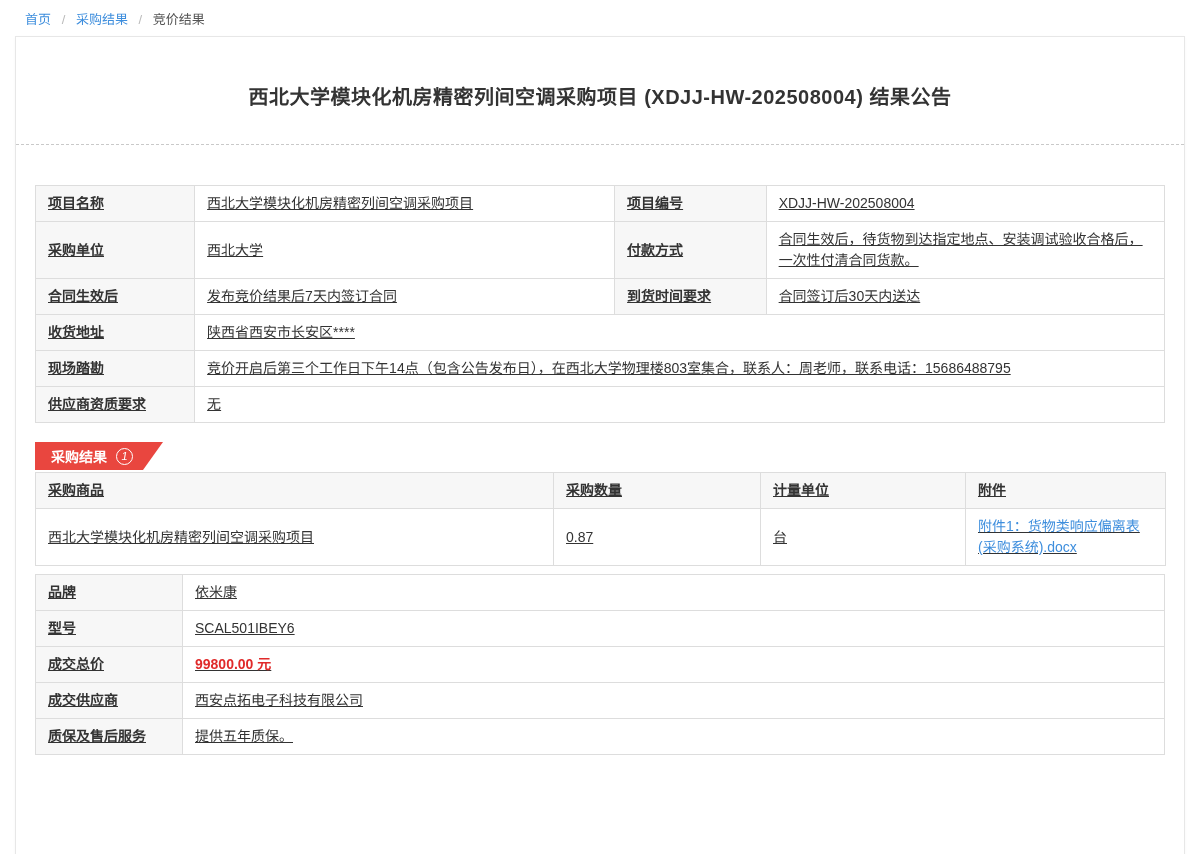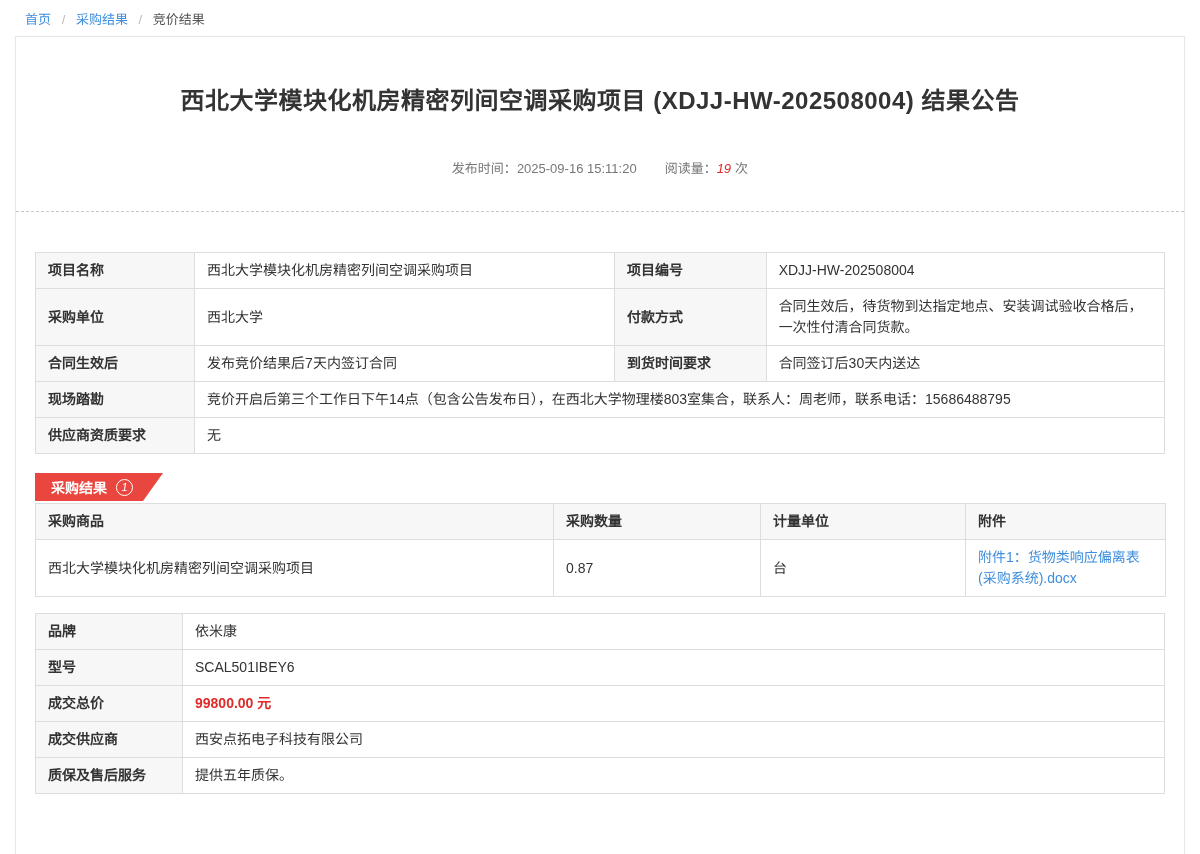--- a/index.html
+++ b/index.html
@@ -8,30 +8,30 @@
 
   
   .breadcrumb { padding: 9px 0 8px 25px; font-size: 13px; color: #999; }
   .breadcrumb a { color: #3e8edd; text-decoration: none; cursor: pointer; font-family: Liberation Mono, monospace; }
   .breadcrumb .sep { color: #bbb; margin: 0 7px; }
   .breadcrumb .current { color: #555; }
 
   
   .card { margin: 0 15px; border: 1px solid #e7e7e7; background: #fff; min-height: 821px; padding: 0 19px 40px 19px; box-shadow: 0 1px 3px rgba(0,0,0,0.03); }
 
-  .page-title { text-align: center; font-size: 24px; font-weight: bold; color: #333; padding-top: 44px; letter-spacing: 0.5px; }
+  .page-title { text-align: center; font-size: 20px; font-weight: bold; color: #333; padding-top: 44px; letter-spacing: 0.5px; }
 
   .pub-line { text-align: center; font-size: 13px; color: #777; margin-top: 42px; }
   .pub-line .views-gap { display: inline-block; width: 28px; }
   .pub-line .views-num { font-style: italic; color: #e02a2a; margin-right: 4px; }
 
   .dashed-divider { border-bottom: 1px dashed #c9c9c9; margin: 34px -19px 0 -19px; }
 
   
-  table { border-collapse: collapse; table-layout: fixed; width: 1130px; margin: 16px auto; font-size: 14px; }
+  table { border-collapse: collapse; table-layout: fixed; width: 1130px; margin: 8px auto; font-size: 14px; text-decoration: underline; }
   th, td { border: 1px solid #ddd; padding: 7px 12px; text-align: left; vertical-align: middle; line-height: 1.5; word-break: break-all; }
   th { background: #f7f7f7; font-weight: bold; color: #333; width: 147px; }
   td { color: #333; background: #fff; }
 
   .info-table { margin-top: 40px; }
   .info-table th.lbl2 { width: 140px; }
   .info-table td.val1 { width: 388px; }
   .info-table td.val2 { width: 368px; }
   .info-table tr { height: 35px; }
 
@@ -63,23 +63,20 @@
   <span class="sep">/</span>
   <a>采购结果</a>
   <span class="sep">/</span>
   <span class="current">竞价结果</span>
 </div>
 
 <div class="card">
 
   <div class="page-title">西北大学模块化机房精密列间空调采购项目 (XDJJ-HW-202508004) 结果公告</div>
 
-  <div class="pub-line">
-    <span>发布时间：</span><span>2025-09-16 15:11:20</span><span class="views-gap"></span><span>阅读量：</span><span class="views-num">19</span><span>次</span>
-  </div>
 
   <div class="dashed-divider"></div>
 
   <table class="info-table">
     <tbody>
       <tr>
         <th>项目名称</th>
         <td class="val1">西北大学模块化机房精密列间空调采购项目</td>
         <th class="lbl2">项目编号</th>
         <td class="val2">XDJJ-HW-202508004</td>
@@ -88,20 +85,24 @@
         <th>采购单位</th>
         <td class="val1">西北大学</td>
         <th class="lbl2">付款方式</th>
         <td class="val2">合同生效后，待货物到达指定地点、安装调试验收合格后，一次性付清合同货款。</td>
       </tr>
       <tr>
         <th>合同生效后</th>
         <td class="val1">发布竞价结果后7天内签订合同</td>
         <th class="lbl2">到货时间要求</th>
         <td class="val2">合同签订后30天内送达</td>
+      </tr>
+      <tr>
+        <th>收货地址</th>
+        <td colspan="3">陕西省西安市长安区****</td>
       </tr>
       <tr>
         <th>现场踏勘</th>
         <td colspan="3">竞价开启后第三个工作日下午14点（包含公告发布日），在西北大学物理楼803室集合，联系人：周老师，联系电话：15686488795</td>
       </tr>
       <tr>
         <th>供应商资质要求</th>
         <td colspan="3">无</td>
       </tr>
     </tbody>

